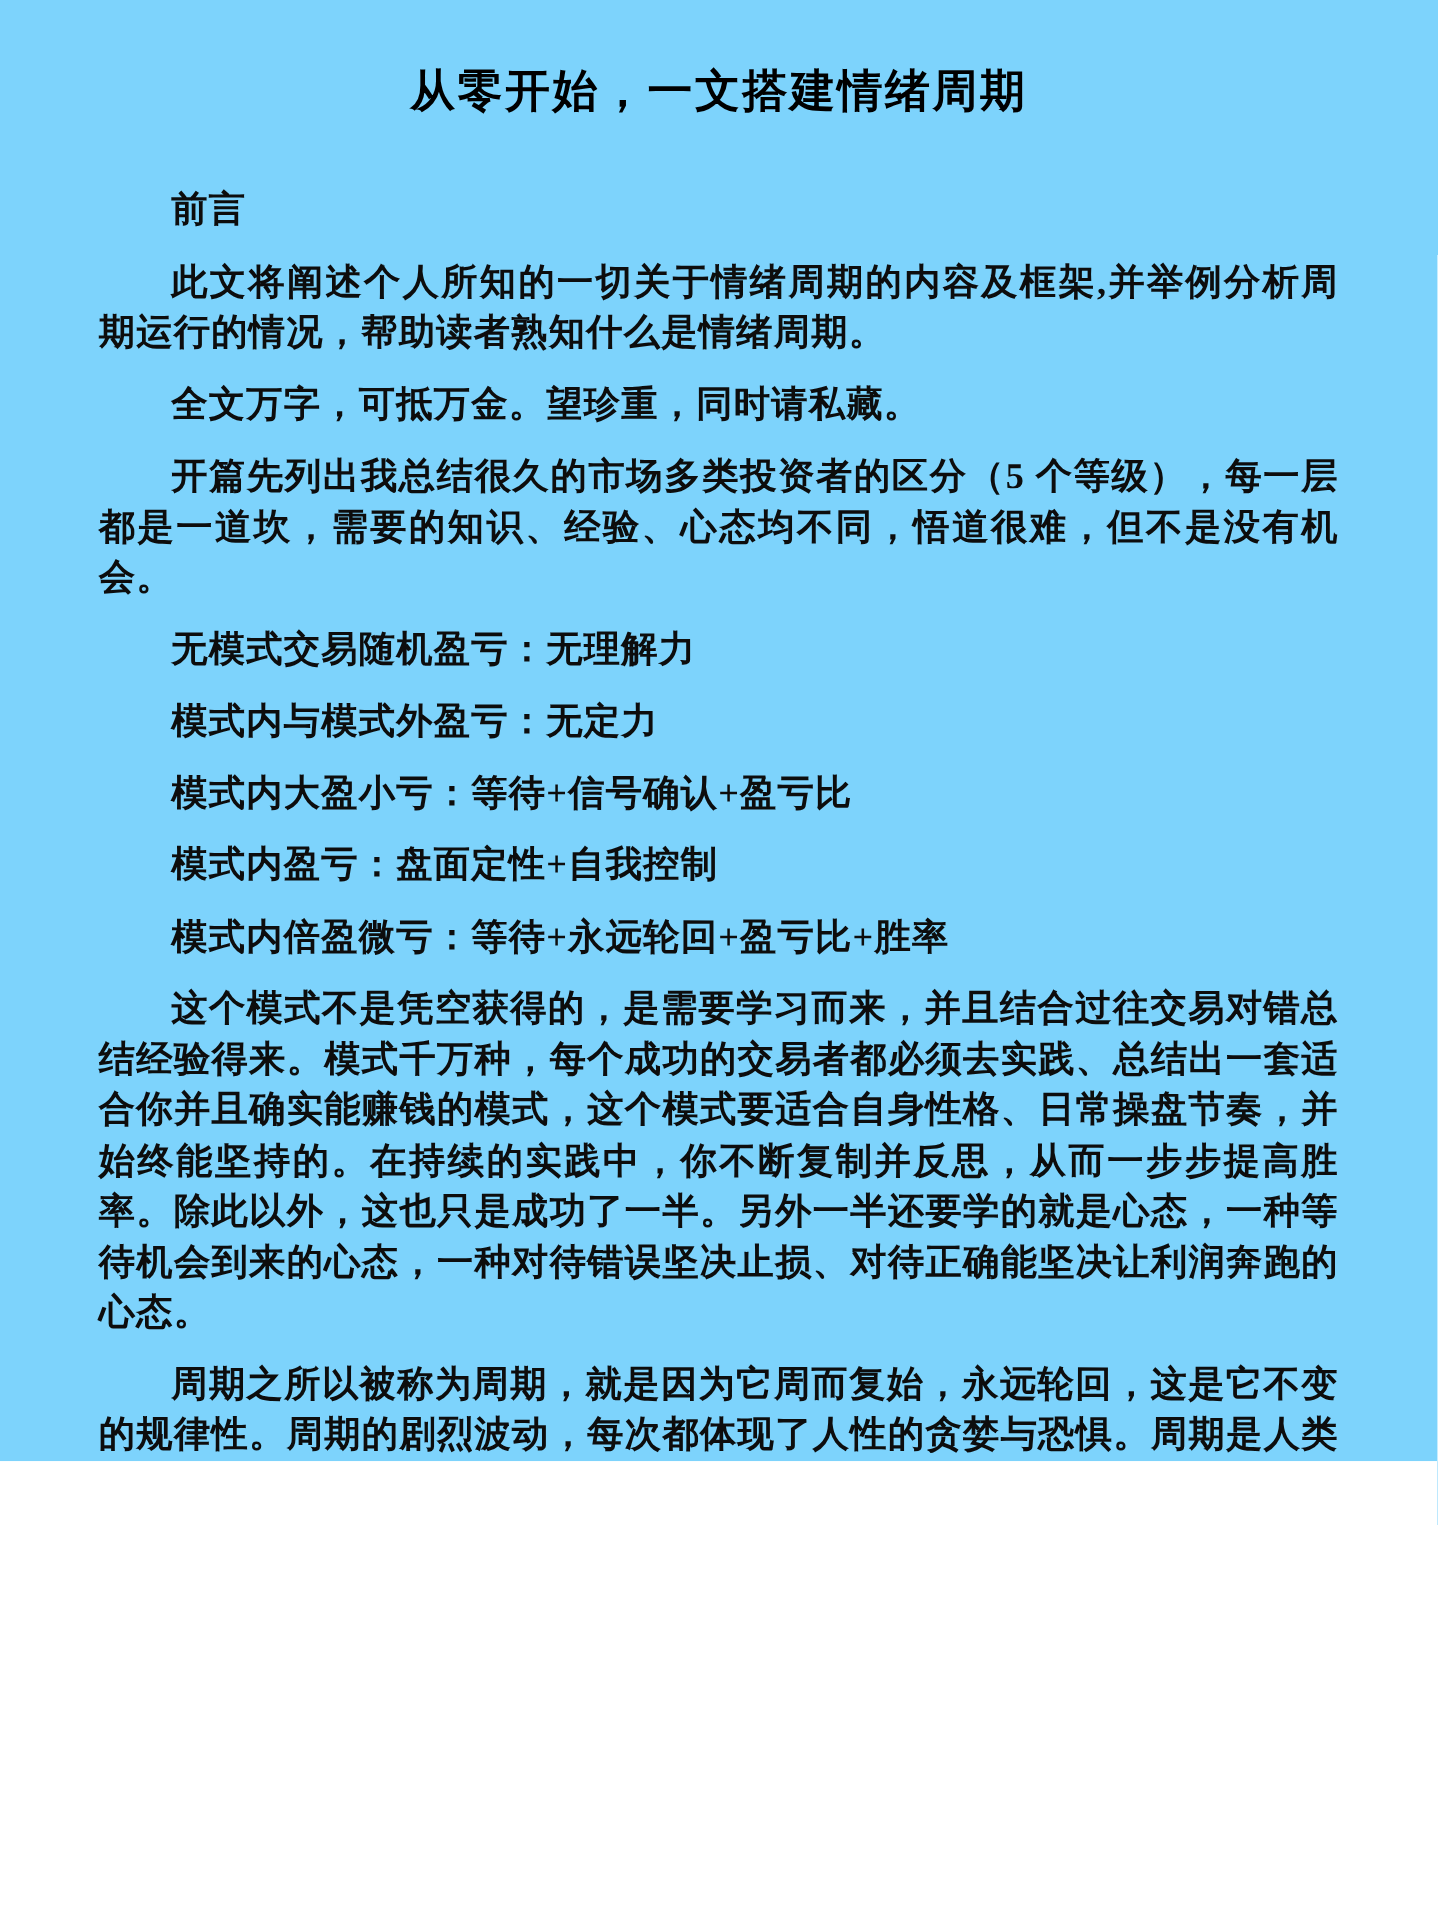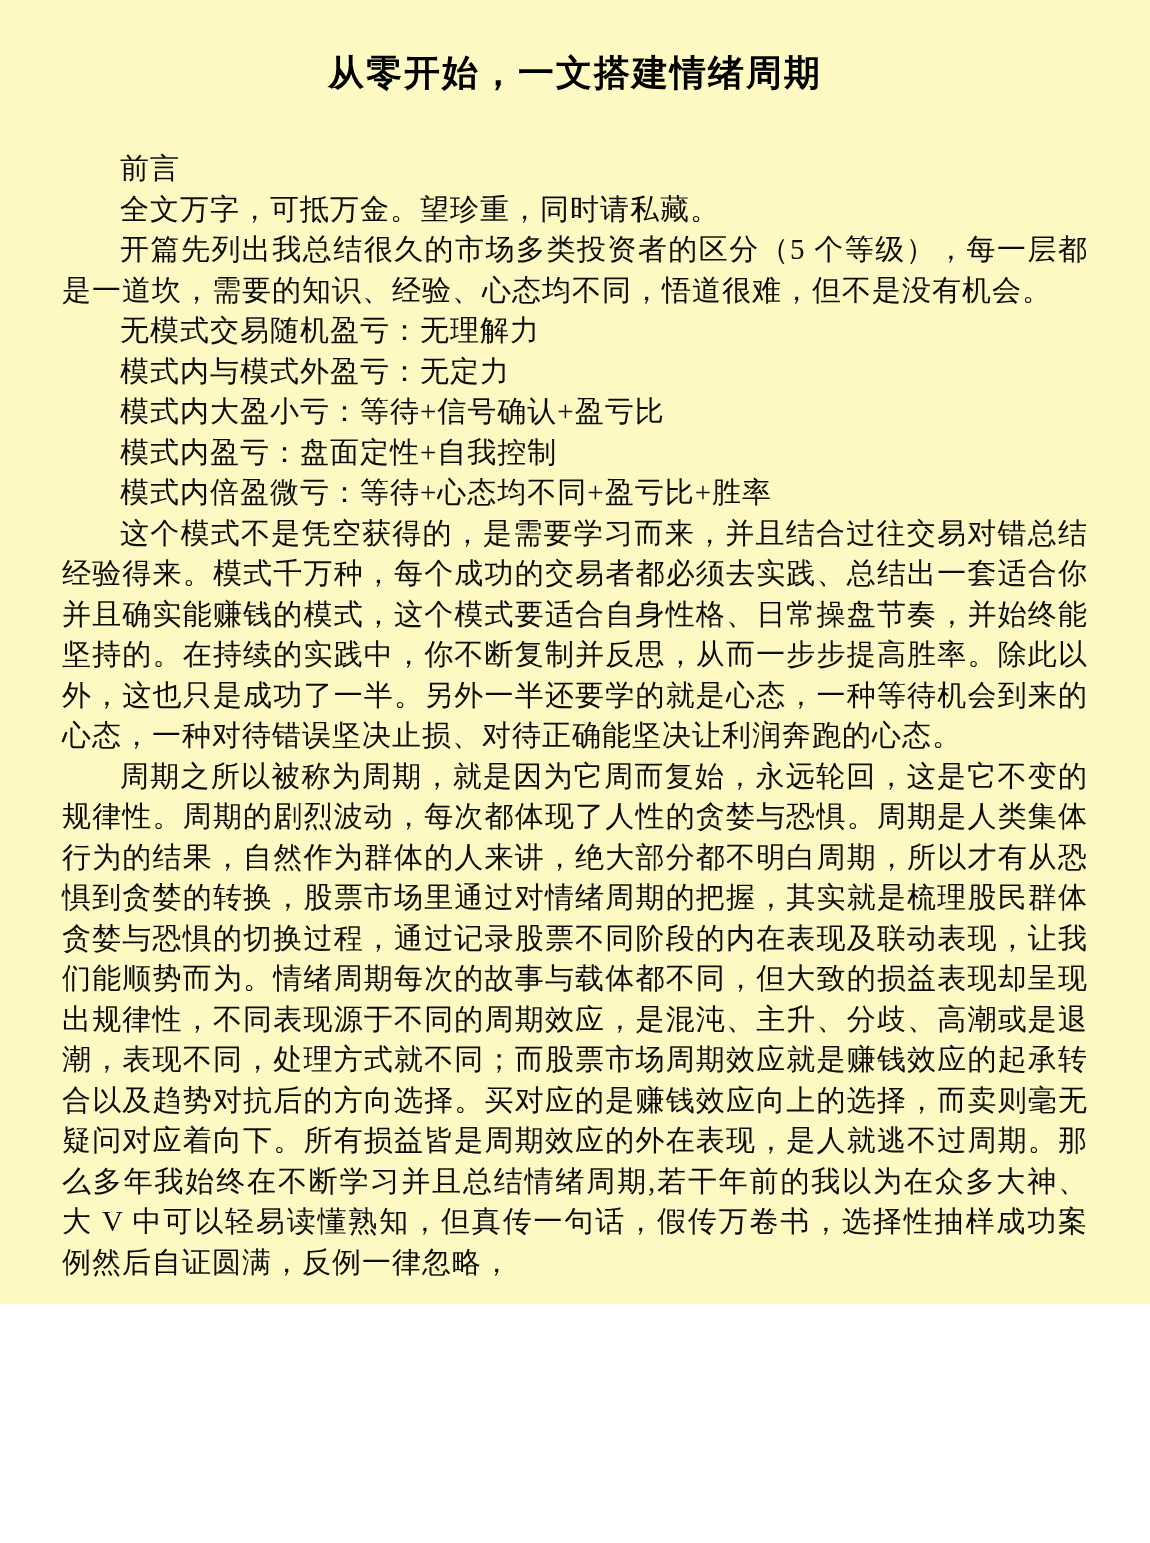--- a/index.html
+++ b/index.html
@@ -3,23 +3,23 @@
 <meta charset="utf-8">
 <style>
   html, body {
     margin: 0;
     padding: 0;
     background: #ffffff;
   }
   .page {
     position: relative;
     width: 1150px;
-    height: 1304px;
+    height: 1169px;
     margin: 0 auto;
-    background: #fef9c3;
+    background: #7dd3fc;
     color: #000000;
     overflow: hidden;
     font-family: "Liberation Serif", "DejaVu Serif", serif;
   }
   .doc-title {
     margin: 50px 0 0 0;
     line-height: 46px;
     text-align: center;
     font-size: 36px;
     font-weight: 700;
@@ -29,37 +29,38 @@
   .doc-body {
     margin: 52px 62px 0 62px;
     width: 1026px;
     font-size: 29px;
     line-height: 40.5px;
     text-align: justify;
     text-justify: inter-character;
     color: #0d0d0d;
   }
   .doc-body p {
-    margin: 0;
+    margin: 17px;
     padding: 0;
     text-indent: 2em;
     letter-spacing: 1px;
-    font-weight: 400;
+    font-weight: 700;
   }
 </style>
 </head>
 <body>
 
 <div class="page">
   <h1 class="doc-title">从零开始，一文搭建情绪周期</h1>
   <div class="doc-body" id="doc-body">
       <p>前言</p>
+      <p>此文将阐述个人所知的一切关于情绪周期的内容及框架,并举例分析周期运行的情况，帮助读者熟知什么是情绪周期。</p>
       <p>全文万字，可抵万金。望珍重，同时请私藏。</p>
       <p>开篇先列出我总结很久的市场多类投资者的区分（5 个等级），每一层都是一道坎，需要的知识、经验、心态均不同，悟道很难，但不是没有机会。</p>
       <p>无模式交易随机盈亏：无理解力</p>
       <p>模式内与模式外盈亏：无定力</p>
       <p>模式内大盈小亏：等待+信号确认+盈亏比</p>
       <p>模式内盈亏：盘面定性+自我控制</p>
-      <p>模式内倍盈微亏：等待+心态均不同+盈亏比+胜率</p>
+      <p>模式内倍盈微亏：等待+永远轮回+盈亏比+胜率</p>
       <p>这个模式不是凭空获得的，是需要学习而来，并且结合过往交易对错总结经验得来。模式千万种，每个成功的交易者都必须去实践、总结出一套适合你并且确实能赚钱的模式，这个模式要适合自身性格、日常操盘节奏，并始终能坚持的。在持续的实践中，你不断复制并反思，从而一步步提高胜率。除此以外，这也只是成功了一半。另外一半还要学的就是心态，一种等待机会到来的心态，一种对待错误坚决止损、对待正确能坚决让利润奔跑的心态。</p>
       <p>周期之所以被称为周期，就是因为它周而复始，永远轮回，这是它不变的规律性。周期的剧烈波动，每次都体现了人性的贪婪与恐惧。周期是人类集体行为的结果，自然作为群体的人来讲，绝大部分都不明白周期，所以才有从恐惧到贪婪的转换，股票市场里通过对情绪周期的把握，其实就是梳理股民群体贪婪与恐惧的切换过程，通过记录股票不同阶段的内在表现及联动表现，让我们能顺势而为。情绪周期每次的故事与载体都不同，但大致的损益表现却呈现出规律性，不同表现源于不同的周期效应，是混沌、主升、分歧、高潮或是退潮，表现不同，处理方式就不同；而股票市场周期效应就是赚钱效应的起承转合以及趋势对抗后的方向选择。买对应的是赚钱效应向上的选择，而卖则毫无疑问对应着向下。所有损益皆是周期效应的外在表现，是人就逃不过周期。那么多年我始终在不断学习并且总结情绪周期,若干年前的我以为在众多大神、大 V 中可以轻易读懂熟知，但真传一句话，假传万卷书，选择性抽样成功案例然后自证圆满，反例一律忽略，</p>
     </div>
 </div>
 
 </body></html>

